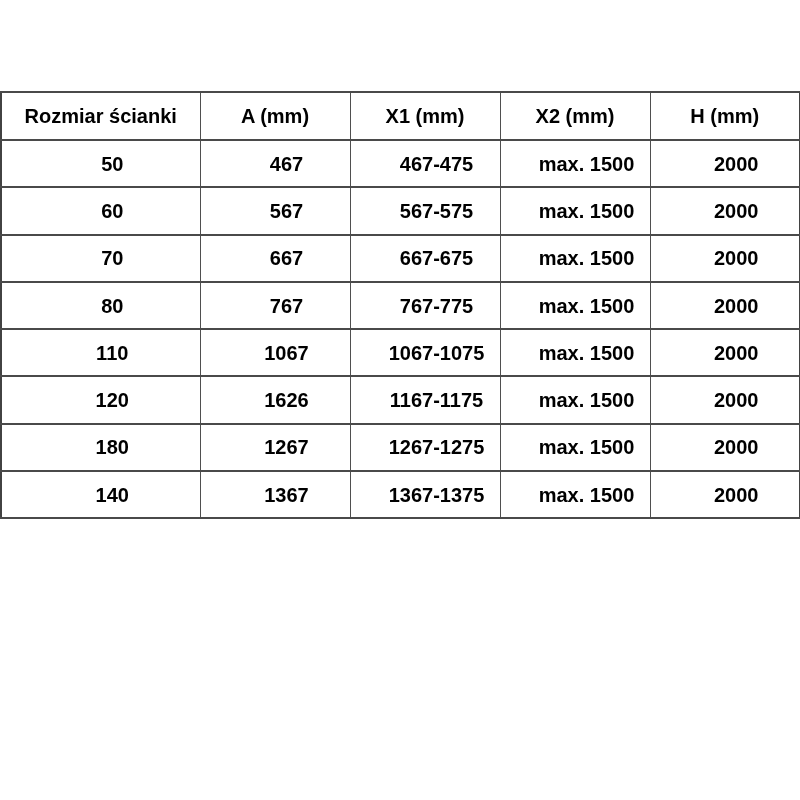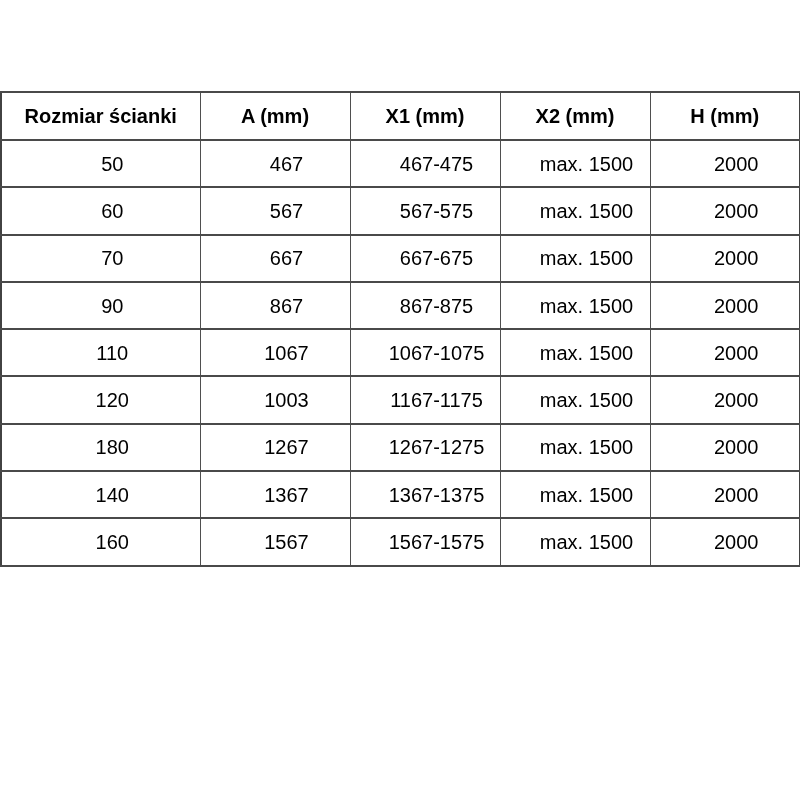--- a/index.html
+++ b/index.html
@@ -44,21 +44,21 @@
     height: 48px;
     padding-left: 45px;
   }
   table.size-table thead th {
     font-weight: bold;
   }
   table.size-table tbody tr {
     height: 47.3px;
   }
   table.size-table tbody td {
-    font-weight: normal;
+    font-weight: bold;
     padding-left: 23px;
   }
 </style>
 </head>
 <body>
 
 <div class="page">
   <table class="size-table">
     <colgroup>
       <col style="width:199px">
@@ -92,56 +92,49 @@
           <td>2000</td>
         </tr>
         <tr>
           <td>70</td>
           <td>667</td>
           <td>667-675</td>
           <td>max. 1500</td>
           <td>2000</td>
         </tr>
         <tr>
-          <td>90</td>
-          <td>867</td>
-          <td>867-875</td>
+          <td>80</td>
+          <td>767</td>
+          <td>767-775</td>
           <td>max. 1500</td>
           <td>2000</td>
         </tr>
         <tr>
           <td>110</td>
           <td>1067</td>
           <td>1067-1075</td>
           <td>max. 1500</td>
           <td>2000</td>
         </tr>
         <tr>
           <td>120</td>
-          <td>1003</td>
+          <td>1626</td>
           <td>1167-1175</td>
           <td>max. 1500</td>
           <td>2000</td>
         </tr>
         <tr>
           <td>180</td>
           <td>1267</td>
           <td>1267-1275</td>
           <td>max. 1500</td>
           <td>2000</td>
         </tr>
         <tr>
           <td>140</td>
           <td>1367</td>
           <td>1367-1375</td>
           <td>max. 1500</td>
           <td>2000</td>
         </tr>
-        <tr>
-          <td>160</td>
-          <td>1567</td>
-          <td>1567-1575</td>
-          <td>max. 1500</td>
-          <td>2000</td>
-        </tr>
       </tbody>
   </table>
 </div>
 
 </body></html>

